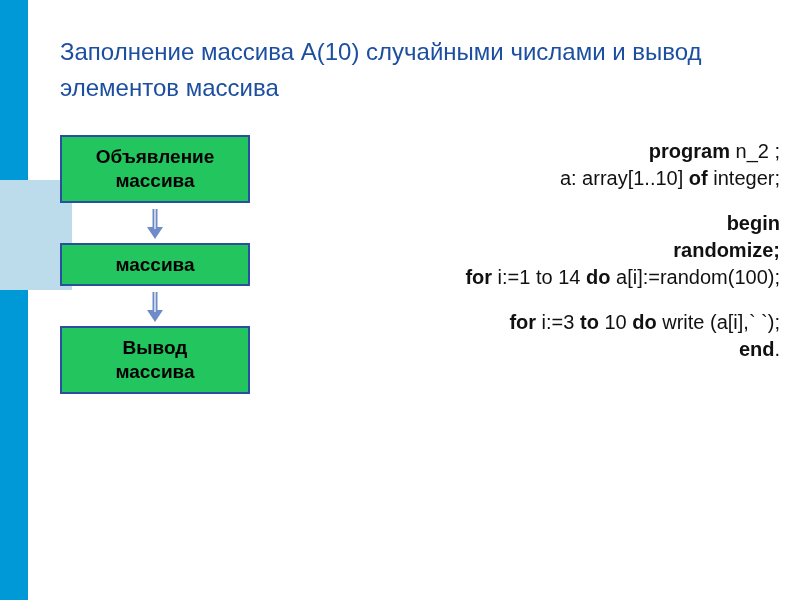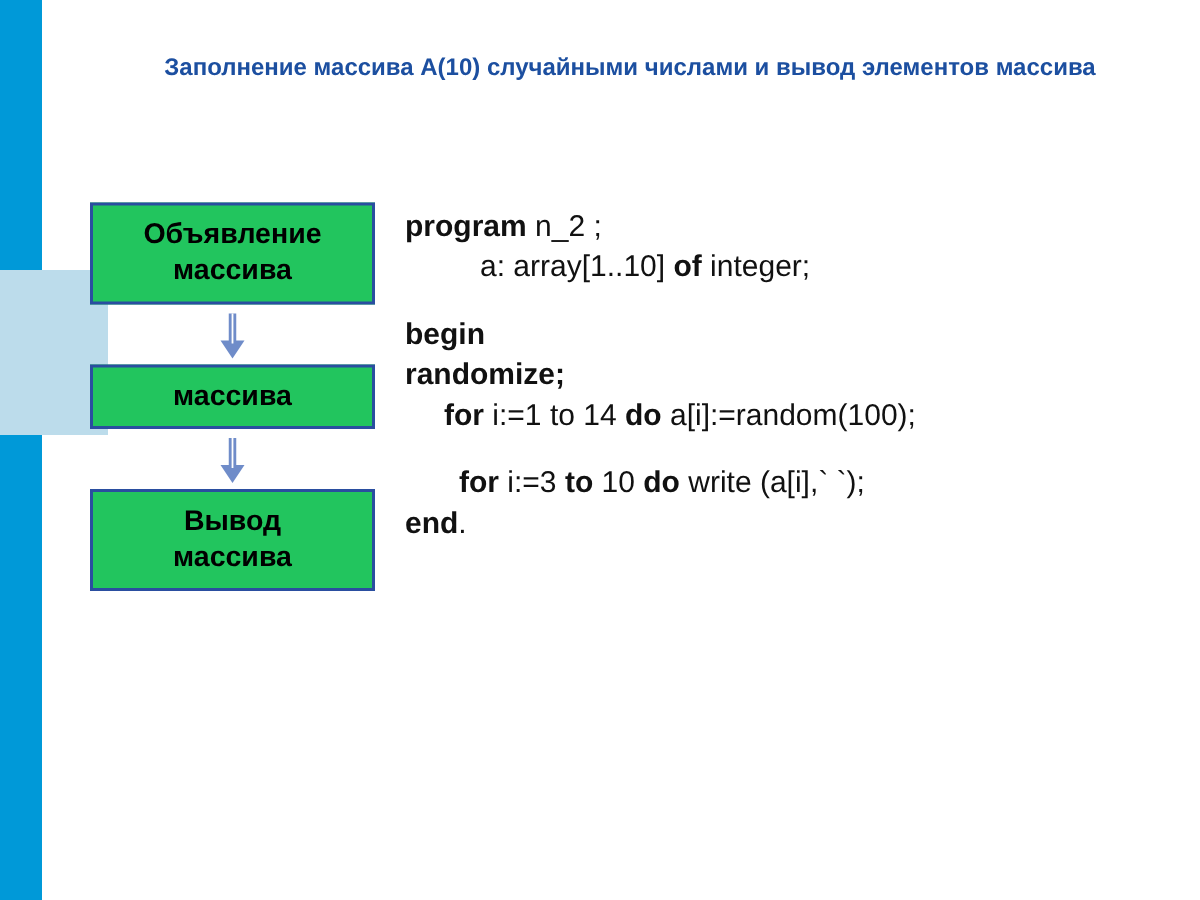--- a/index.html
+++ b/index.html
@@ -20,24 +20,24 @@
     position: absolute;
     left: 0; top: 180px;
     width: 72px; height: 110px;
     background: #bcdceb;
     z-index: 0;
   }
   .title {
     position: absolute;
     left: 60px; top: 34px;
     width: 720px;
-    text-align: center;
+    text-align: left;
     color: #1c4fa0;
-    font-weight: bold;
-    font-size: 16px;
+    font-weight: normal;
+    font-size: 24px;
     line-height: 1.5;
     z-index: 2;
   }
   .flow {
     position: absolute;
     left: 60px; top: 135px;
     width: 190px;
     z-index: 2;
   }
   .box {
@@ -56,21 +56,21 @@
   }
   .code {
     position: absolute;
     left: 270px; top: 138px;
     width: 510px;
     font-size: 20px;
     line-height: 1.35;
     color: #111;
     z-index: 2;
   }
-  .code .blk { margin-bottom: 18px; }
+  .code .blk { margin-bottom: 18px; text-align: right; }
   .kw { font-weight: bold; }
   .ind1 { padding-left: 14px; }
   .ind2 { padding-left: 50px; }
   .ind3 { padding-left: 26px; }
   .ind4 { padding-left: 36px; }
 </style>
 </head>
 <body>
 
 <div class="sidebar"></div>

